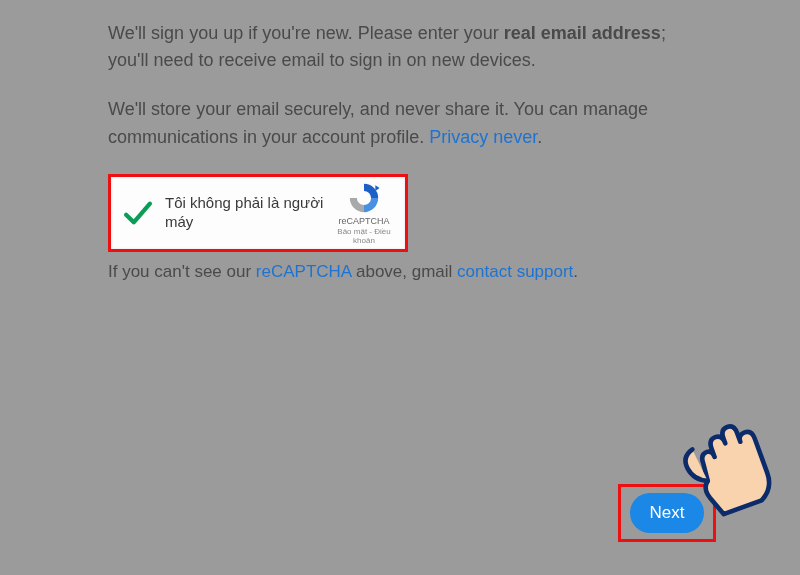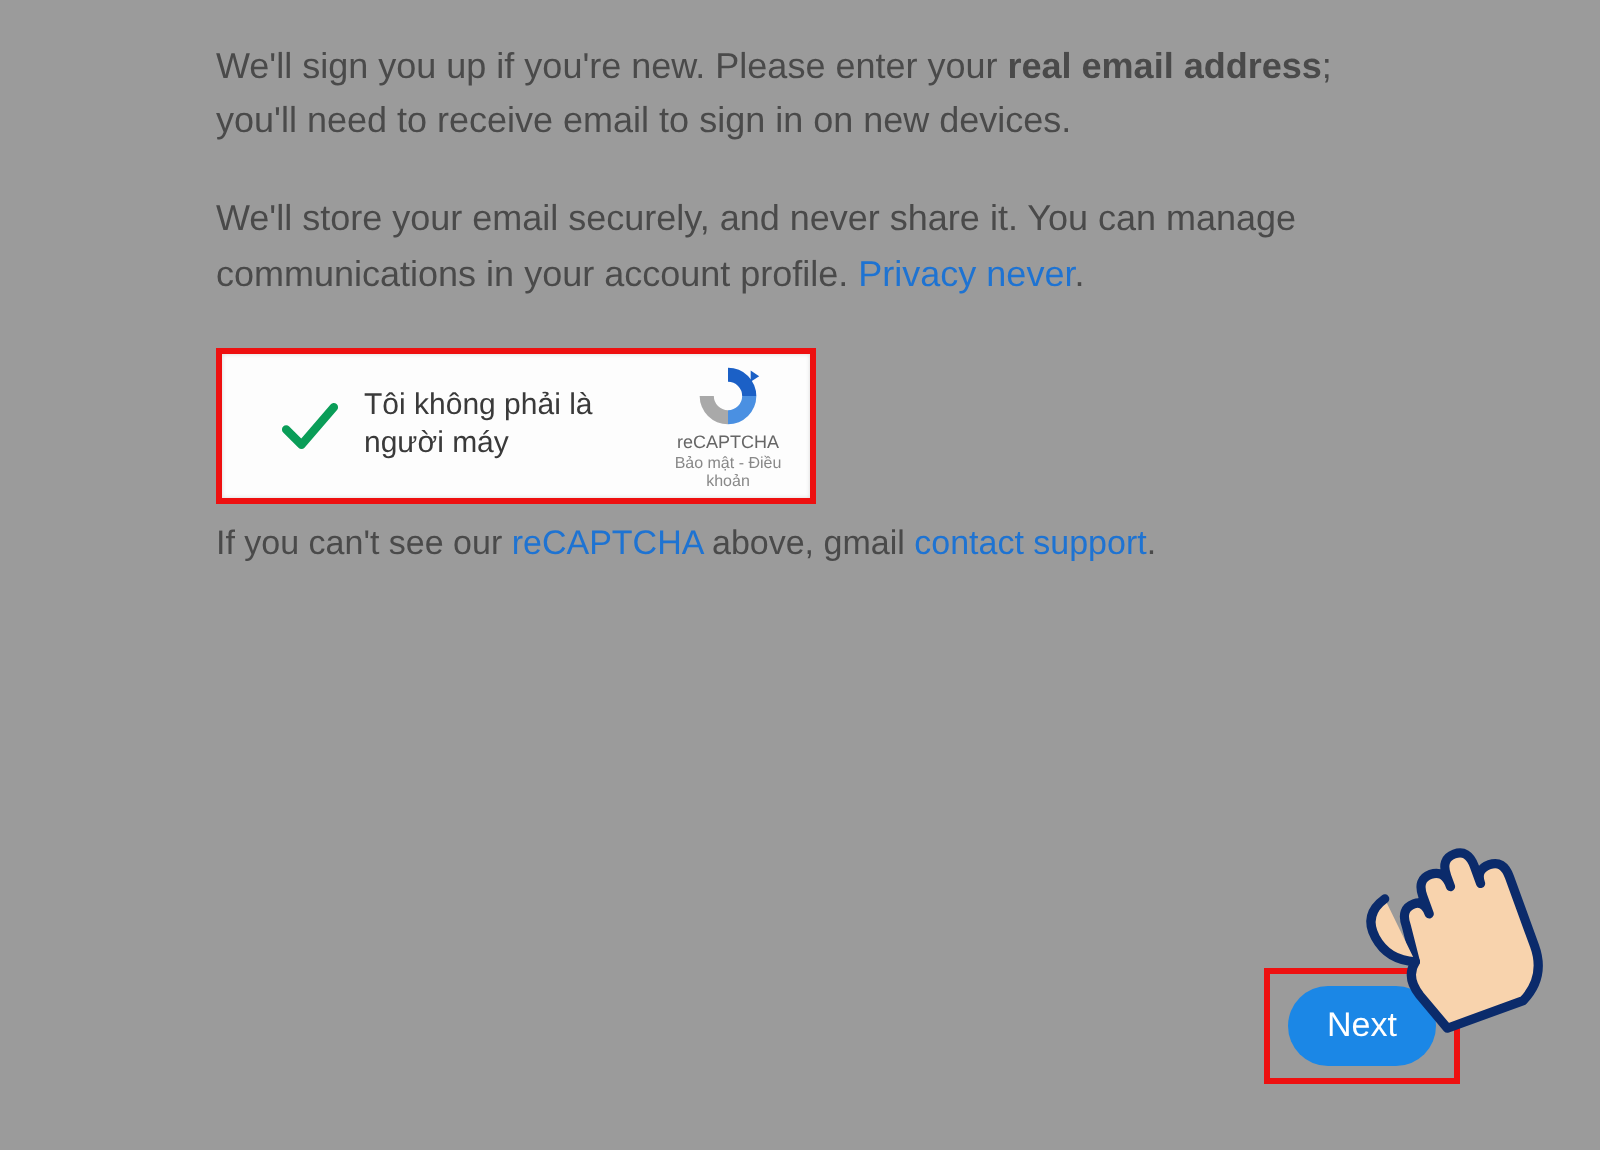--- a/index.html
+++ b/index.html
@@ -65,21 +65,21 @@
     color: #1e73d2;
     text-decoration: none;
   }
   .captcha-frame {
     border: 3px solid #ee1010;
     background: #fdfdfd;
     width: 300px;
     height: 78px;
     display: flex;
     align-items: center;
-    padding: 0 8px 0 27px;
+    padding: 0 8px 0 10px;
     margin-bottom: 10px;
     box-shadow: 0 0 2px rgba(0,0,0,0.15) inset;
   }
   .check {
     width: 34px;
     height: 34px;
     flex: 0 0 34px;
     display: flex;
     align-items: center;
     justify-content: center;
@@ -108,21 +108,21 @@
     font-size: 8px;
     color: #888;
     margin-top: 1px;
   }
   .fallback {
     font-size: 17px;
     color: #4a4a4a;
   }
   .next-area {
     position: absolute;
-    left: 632px;
+    left: 618px;
     top: 484px;
   }
   .next-frame {
     border: 3px solid #ee1010;
     padding: 6px 9px;
     display: inline-block;
   }
   .next-btn {
     background: #1b87e6;
     color: #fff;

